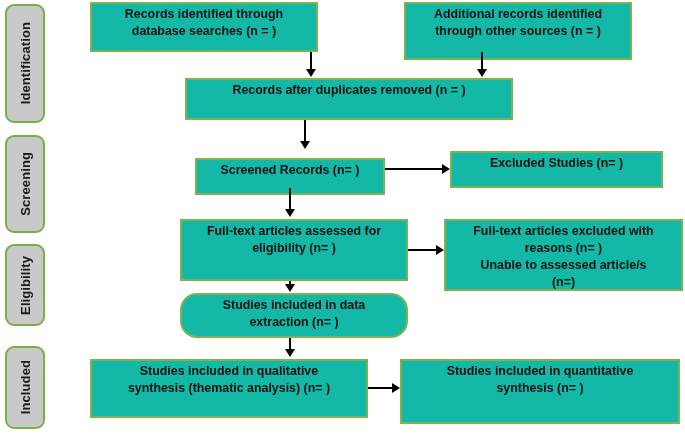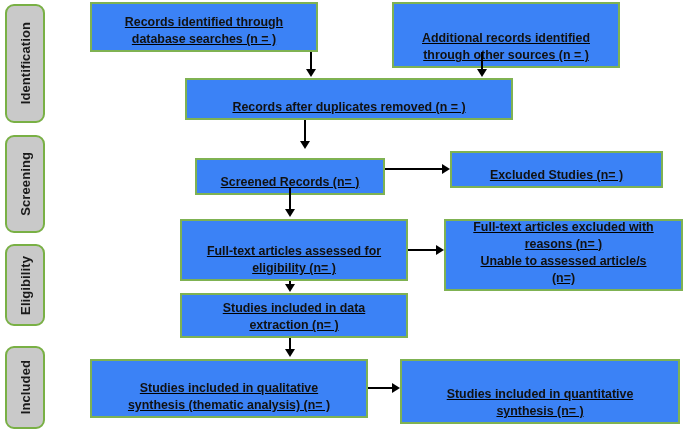--- a/index.html
+++ b/index.html
@@ -37,29 +37,28 @@
     font-size: 13px;
     color: #1a1a1a;
     letter-spacing: 0.1px;
     white-space: nowrap;
     line-height: 1;
   }
 
   
   .box {
     position: absolute;
-    background: #3b82f6;
+    background: #14b8a6;
     border: 2px solid #7fb252;
     box-sizing: border-box;
     display: flex;
-    align-items: flex-end;
+    align-items: flex-start;
     justify-content: center;
     text-align: center;
     padding: 2px 6px;
-    text-decoration: underline;
   }
   .box-text {
     font-weight: bold;
     font-size: 12.4px;
     line-height: 1.38;
     color: #111111;
     white-space: pre-line;
   }
 
   
@@ -109,21 +108,21 @@
 
   <div class="stage" style="left:5px; top:346px; width:40px; height:83px;">
     <span class="stage-text">Included</span>
   </div>
 
   <div class="box" style="left:90px; top:2px; width:228px; height:50px;">
     <span class="box-text">Records identified through
 database searches (n = )</span>
   </div>
 
-  <div class="box" style="left:392px; top:2px; width:228px; height:66px;">
+  <div class="box" style="left:404px; top:2px; width:228px; height:58px;">
     <span class="box-text">Additional records identified
 through other sources (n = )</span>
   </div>
 
   <div class="vline" style="left:310px; top:52px; height:18px;"></div>
   <div class="arrow-down" style="left:306px; top:69px;"></div>
 
   <div class="vline" style="left:481px; top:52px; height:18px;"></div>
   <div class="arrow-down" style="left:477px; top:69px;"></div>
 
@@ -159,21 +158,21 @@
 Unable to assessed article/s
 (n=)</span>
   </div>
 
   <div class="hline" style="left:408px; top:249px; width:29px;"></div>
   <div class="arrow-right" style="left:436px; top:245px;"></div>
 
   <div class="vline" style="left:289px; top:281px; height:6px;"></div>
   <div class="arrow-down" style="left:285px; top:284px;"></div>
 
-  <div class="box" style="left:180px; top:293px; width:228px; height:45px;">
+  <div class="box" style="left:180px; top:293px; width:228px; height:45px;border-radius:17px;">
     <span class="box-text">Studies included in data
 extraction (n=  )</span>
   </div>
 
   <div class="vline" style="left:289px; top:338px; height:12px;"></div>
   <div class="arrow-down" style="left:285px; top:349px;"></div>
 
   <div class="box" style="left:90px; top:359px; width:278px; height:59px;">
     <span class="box-text">Studies included in qualitative
 synthesis (thematic analysis) (n=  )</span>

